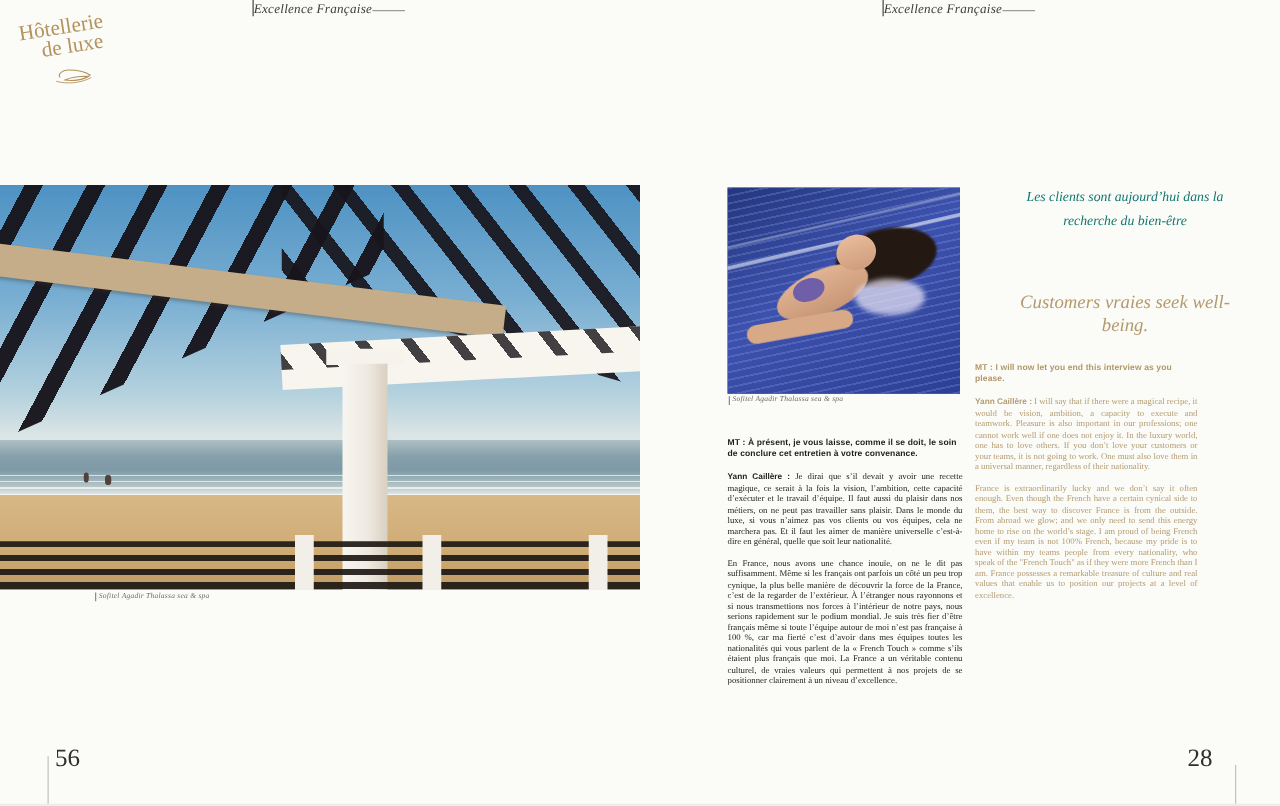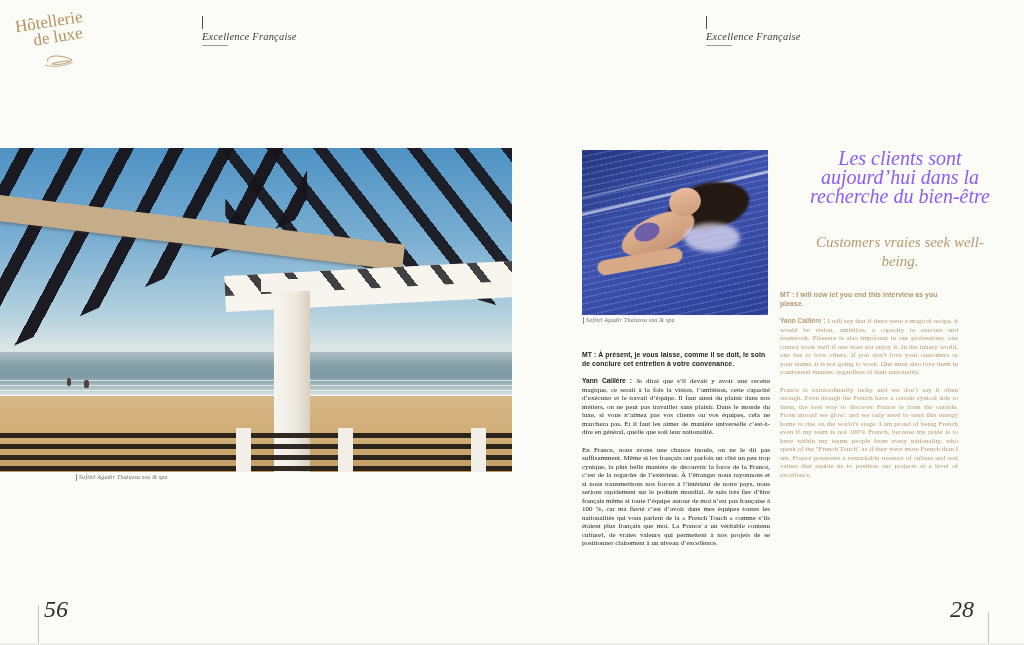--- a/index.html
+++ b/index.html
@@ -12,21 +12,21 @@
     box-sizing:border-box;
   }
   .abs{position:absolute;}
 
   
   .logo{left:16px;top:14px;transform:rotate(-9deg);color:#b3925c;font-size:17px;line-height:16px;}
   .logo .l2{margin-left:16px;}
   .ornament{left:42px;top:52px;width:36px;height:18px;}
   .ornament svg{display:block;}
 
-  .section-head{top:16px;width:140px;display:flex;flex-direction:column;align-items:flex-start;}
+  .section-head{top:0;width:140px;display:flex;align-items:center;}
   .section-head.left{left:202px;}
   .section-head.right{left:706px;}
   .head-tick{width:1px;height:13px;background:#4c4c4c;}
   .head-title{font-style:italic;font-size:10.5px;color:#3c3c3c;margin-top:2px;letter-spacing:.2px;white-space:nowrap;}
   .head-rule{width:26px;height:1px;background:#9b9b9b;margin-top:3px;}
 
   
   .photo-left{left:0;top:148px;width:512px;height:324px;overflow:hidden;background:#9db8c7;}
   .sky{inset:0;background:linear-gradient(180deg,#4e92c3 0%,#79aed2 28%,#b5d2de 52%,#dce5e5 62%);}
   .ocean{left:0;top:63%;width:100%;height:13.5%;background:linear-gradient(180deg,#aebfc3 0%,#86a0ab 30%,#7e9aa6 55%,#b7c7c8 85%,#e3e9e7 100%);}
@@ -67,36 +67,36 @@
   .fabric{left:55%;top:44%;width:30%;height:18%;background:rgba(226,222,242,.75);border-radius:50%;filter:blur(2px);}
 
   
   .caption{font-size:6px;font-style:italic;color:#6a6a66;letter-spacing:.2px;display:flex;align-items:flex-start;}
   .cap-left{left:76px;top:474px;}
   .cap-right{left:583px;top:317px;}
   .cap-tick{display:inline-block;width:1px;height:7px;background:#8d8d89;margin-right:2px;}
 
   
   .quote{width:248px;padding:0 30px;box-sizing:border-box;text-align:center;font-style:italic;}
-  .quote-fr{left:776px;top:149px;font-size:20px;line-height:19px;color:#8b5cf6;}
+  .quote-fr{left:776px;top:149px;font-size:11px;line-height:19px;color:#0f766e;}
   .quote-en{left:776px;top:233px;font-size:15px;line-height:19px;color:#b39a6d;}
 
   
   .col{text-align:justify;}
   .col p{margin:0;font-size:7px;line-height:8.5px;}
   .col p + p{margin-top:9px;}
   .intro{font-family:"Liberation Sans", sans-serif;font-weight:bold;font-size:6.8px !important;line-height:8.6px !important;letter-spacing:.1px;text-align:left;}
   .speaker{font-family:"Liberation Sans", sans-serif;font-weight:bold;font-size:6.6px;}
   .col-fr{left:582px;top:351px;width:188px;color:#1d1d1b;}
   .col-fr .intro{margin-bottom:1px;}
   .col-en{left:780px;top:291px;width:178px;color:#b49c72;}
   .col-en .intro{margin-bottom:1px;color:#b2976b;}
 
   
-  .pageno{font-size:24px;font-style:italic;color:#2f2f2d;}
+  .pageno{font-size:20px;color:#2f2f2d;}
   .pageno-left{left:44px;top:596px;}
   .pageno-right{left:950px;top:596px;}
   .folio-rule{width:1px;background:#c3c3bf;}
   .rule-left{left:38px;top:605px;height:40px;}
   .rule-right{left:988px;top:612px;height:33px;}
 </style>
 </head>
 <body>
 
 <div class="abs logo">

